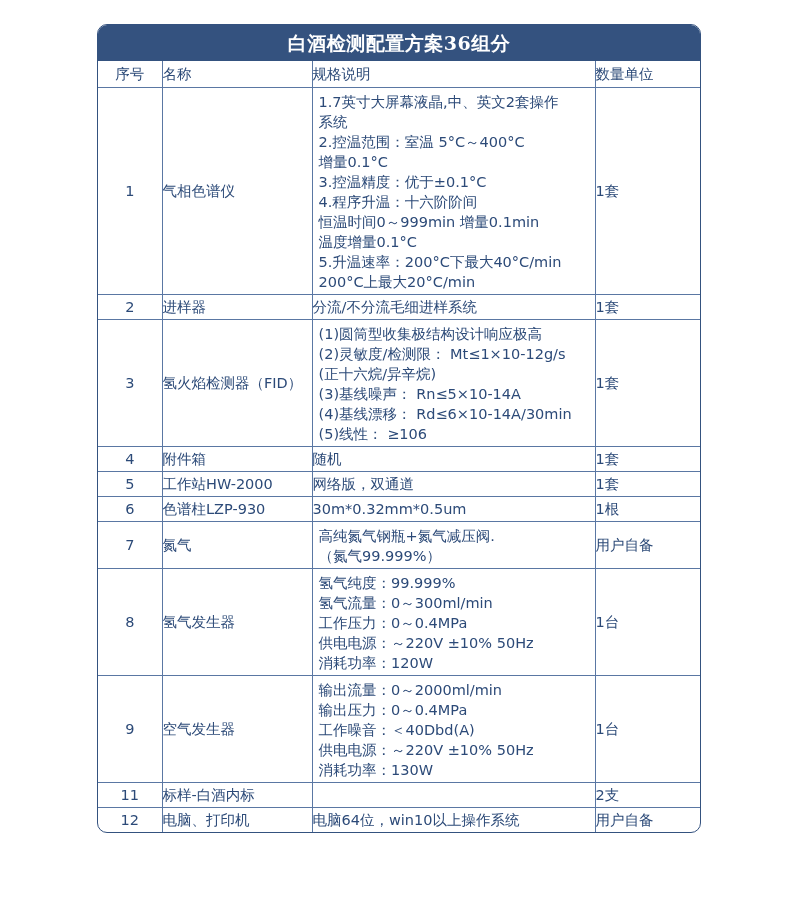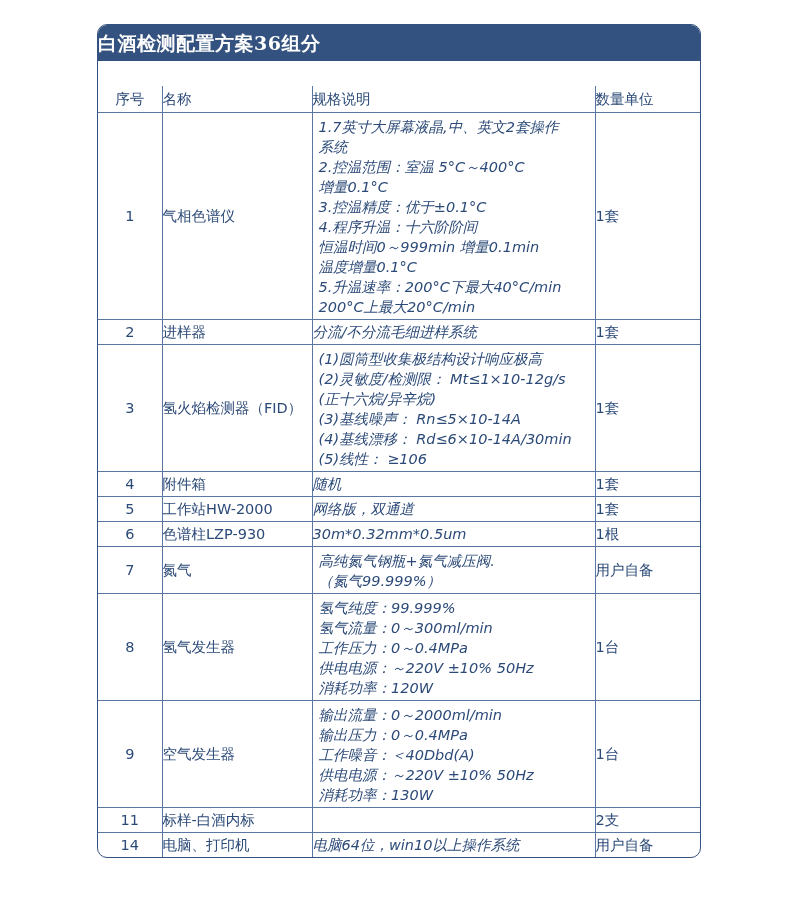--- a/index.html
+++ b/index.html
@@ -25,28 +25,27 @@
       box-sizing: border-box;
     }
     .title-bar {
       height: 36px;
       background: #34527f;
       color: #ffffff;
       font-family: "DejaVu Serif", "Liberation Serif", serif;
       font-weight: bold;
       font-size: 19px;
       line-height: 36px;
-      text-align: left;
+      text-align: center;
       letter-spacing: 0.5px;
     }
     table {
       border-collapse: collapse;
       width: 100%;
       table-layout: fixed;
-      margin-top: 25px;
     }
     col.c1 { width: 64px; }
     col.c2 { width: 150px; }
     col.c3 { width: 283px; }
     col.c4 { width: auto; }
     td, th {
       border: 1px solid #5a77a3;
       font-size: 14.5px;
       line-height: 20px;
       font-weight: normal;
@@ -54,21 +53,21 @@
       padding: 0 0;
       vertical-align: middle;
       text-align: left;
     }
     tr > *:first-child { border-left: none; text-align: center; padding: 0; }
     tr > *:last-child { border-right: none; }
     tbody tr:last-child td { border-bottom: none; }
     thead tr th { border-top: none; height: 26px; }
     th:first-child { text-align: center; }
     .spec { padding: 4px 5px 2px 6px; }
-    .spec-line { display: block; white-space: nowrap; font-style: italic; }
+    .spec-line { display: block; white-space: nowrap; }
     tr.r-single td { height: 24px; }
   </style>
 </head>
 <body>
 
 <div class="table-wrap">
   <div class="title-bar">白酒检测配置方案36组分</div>
   <table>
     <colgroup>
       <col class="c1">
@@ -182,21 +181,21 @@
         </tr>
         <tr class="r-single">
           <td>11</td>
           <td>标样-白酒内标</td>
           <td>
             <span class="spec-line"></span>
           </td>
           <td>2支</td>
         </tr>
         <tr class="r-single">
-          <td>14</td>
+          <td>12</td>
           <td>电脑、打印机</td>
           <td>
             <span class="spec-line">电脑64位，win10以上操作系统</span>
           </td>
           <td>用户自备</td>
         </tr>
       </tbody>
   </table>
 </div>
 

